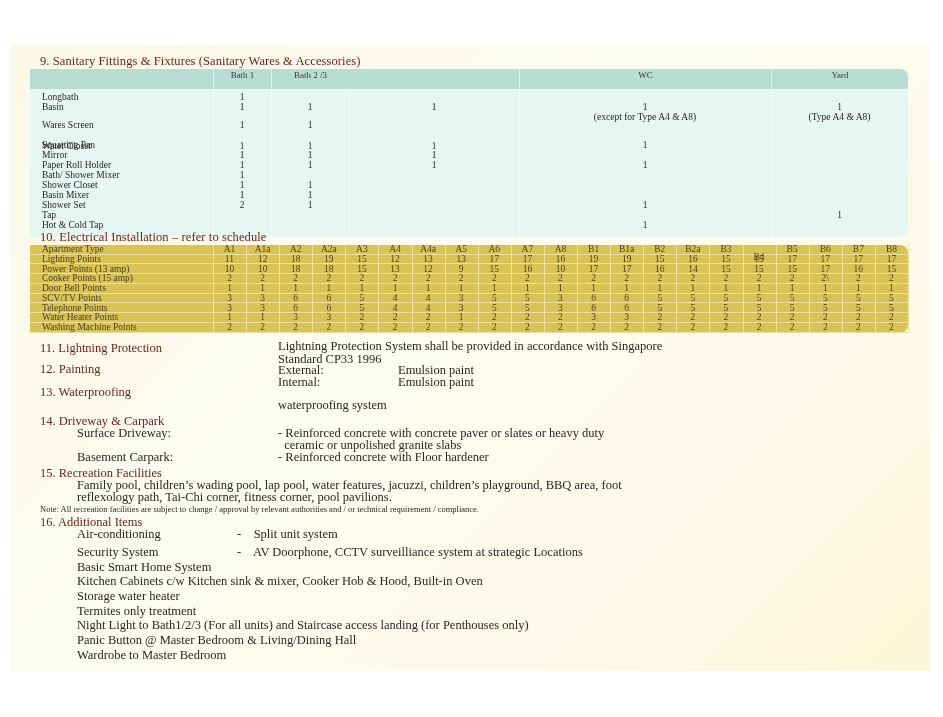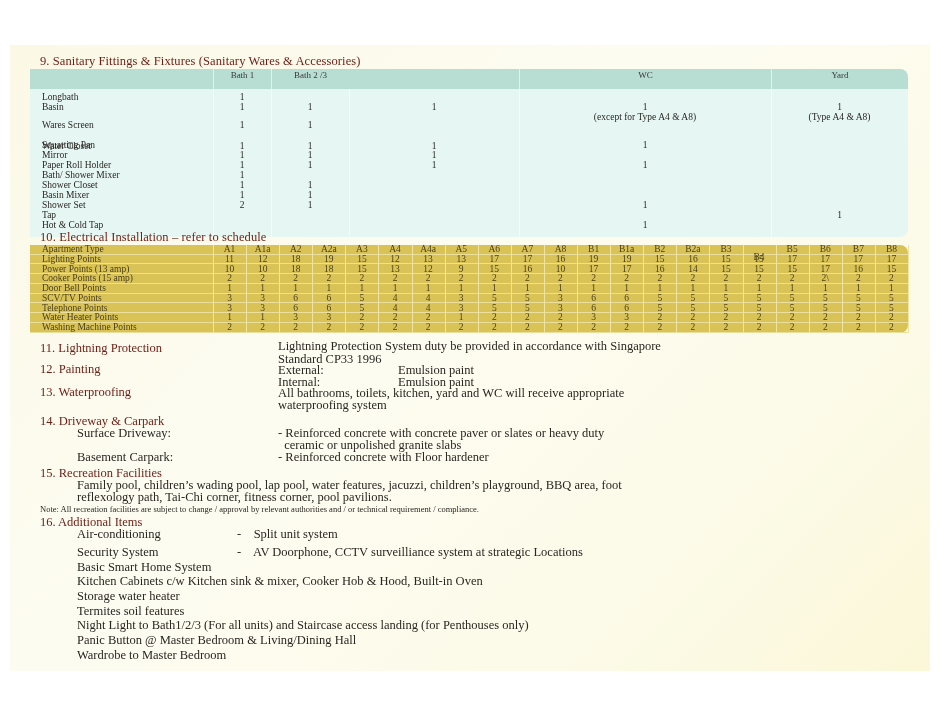--- a/index.html
+++ b/index.html
@@ -438,31 +438,30 @@
         <div class="elec-vline" style="left: 712.524px;"></div>
         <div class="elec-vline" style="left: 745.619px;"></div>
         <div class="elec-vline" style="left: 778.714px;"></div>
         <div class="elec-vline" style="left: 811.81px;"></div>
         <div class="elec-vline" style="left: 844.905px;"></div>
         <div class="elec-vline" style="left: 878px;"></div>
       </div>
   </div>
 
   <div class="num-head" style="left:30px; top:296px;">11.  Lightning Protection</div>
-  <div class="txt" style="left:268px; top:295px;">Lightning Protection System duty be provided in accordance with Singapore</div>
+  <div class="txt" style="left:268px; top:295px;">Lightning Protection System shall be provided in accordance with Singapore</div>
   <div class="txt" style="left:268px; top:308px;">Standard CP33 1996</div>
 
   <div class="num-head" style="left:30px; top:317px;">12.  Painting</div>
   <div class="txt" style="left:268px; top:319px;">External:</div>
   <div class="txt" style="left:388px; top:319px;">Emulsion paint</div>
   <div class="txt" style="left:268px; top:331px;">Internal:</div>
   <div class="txt" style="left:388px; top:331px;">Emulsion paint</div>
 
   <div class="num-head" style="left:30px; top:340px;">13.  Waterproofing</div>
-  <div class="txt" style="left:268px; top:342px;">All bathrooms, toilets, kitchen, yard and WC will receive appropriate</div>
   <div class="txt" style="left:268px; top:354px;">waterproofing system</div>
 
   <div class="num-head" style="left:30px; top:369px;">14.  Driveway &amp; Carpark</div>
   <div class="txt" style="left:67px; top:382px;">Surface Driveway:</div>
   <div class="txt" style="left:268px; top:382px;">- Reinforced concrete with concrete paver or slates or heavy duty</div>
   <div class="txt" style="left:268px; top:394px; white-space:pre;">  ceramic or unpolished granite slabs</div>
   <div class="txt" style="left:67px; top:406px;">Basement Carpark:</div>
   <div class="txt" style="left:268px; top:406px;">- Reinforced concrete with Floor hardener</div>
 
   <div class="num-head" style="left:30px; top:421px;">15.  Recreation Facilities</div>
@@ -472,18 +471,18 @@
 
   <div class="num-head" style="left:30px; top:470px;">16.  Additional Items</div>
   <div class="txt" style="left:67px; top:483px;">Air-conditioning</div>
   <div class="txt" style="left:227px; top:483px; white-space:pre;">-    Split unit system</div>
   <div class="txt" style="left:67px; top:501px;">Security System</div>
   <div class="txt" style="left:227px; top:501px; white-space:pre;">-    AV Doorphone, CCTV surveilliance system at strategic Locations</div>
   <div id="add-items">
       <div class="txt" style="left: 67px; top: 516px;">Basic Smart Home System</div>
       <div class="txt" style="left: 67px; top: 530px;">Kitchen Cabinets c/w Kitchen sink &amp; mixer, Cooker Hob &amp; Hood, Built-in Oven</div>
       <div class="txt" style="left: 67px; top: 545px;">Storage water heater</div>
-      <div class="txt" style="left: 67px; top: 560px;">Termites soil features</div>
+      <div class="txt" style="left: 67px; top: 560px;">Termites only treatment</div>
       <div class="txt" style="left: 67px; top: 574px;">Night Light to Bath1/2/3 (For all units) and Staircase access landing (for Penthouses only)</div>
       <div class="txt" style="left: 67px; top: 589px;">Panic Button @ Master Bedroom &amp; Living/Dining Hall</div>
       <div class="txt" style="left: 67px; top: 604px;">Wardrobe to Master Bedroom</div>
     </div>
 </div>
 
 </body></html>

